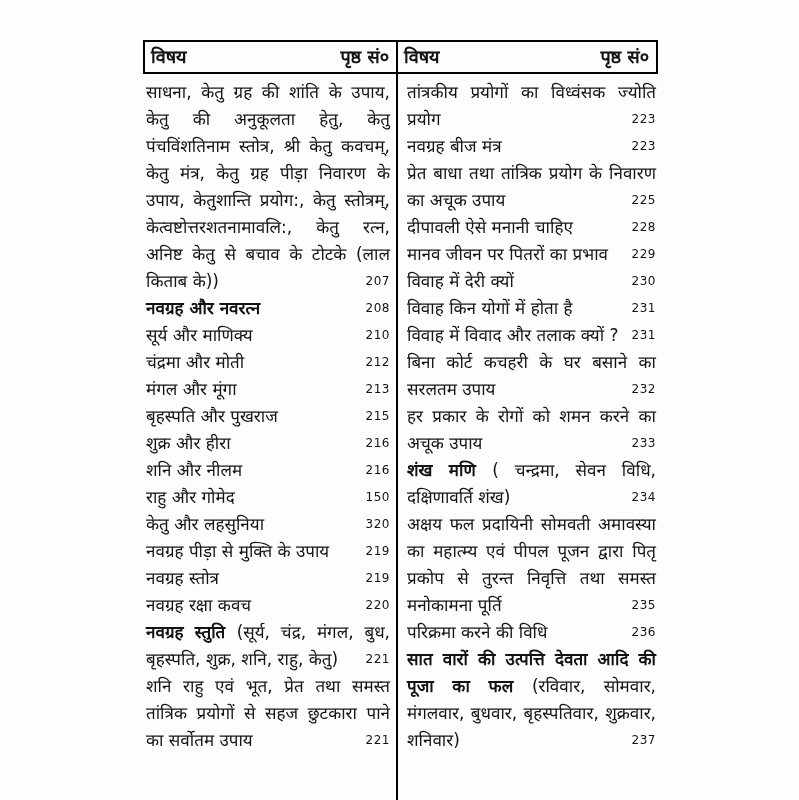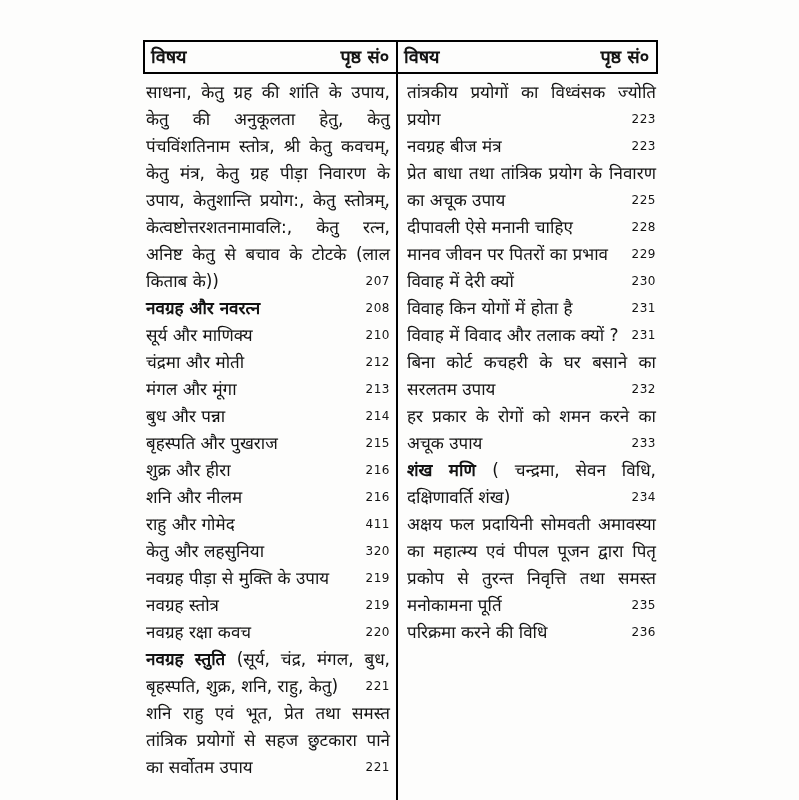--- a/index.html
+++ b/index.html
@@ -136,25 +136,20 @@
     <span class="text-part">चंद्रमा और मोती</span>
     <span class="page-num">212</span>
   </div>
 
   <div class="entry">
     
     <span class="text-part">मंगल और मूंगा</span>
     <span class="page-num">213</span>
   </div>
 
-  <div class="entry">
-    
-    <span class="text-part">बुध और पन्ना</span>
-    <span class="page-num">214</span>
-  </div>
 
   <div class="entry">
     
     <span class="text-part">बृहस्पति और पुखराज</span>
     <span class="page-num">215</span>
   </div>
 
   <div class="entry">
     
     <span class="text-part">शुक्र और हीरा</span>
@@ -163,21 +158,21 @@
 
   <div class="entry">
     
     <span class="text-part">शनि और नीलम</span>
     <span class="page-num">216</span>
   </div>
 
   <div class="entry">
     
     <span class="text-part">राहु और गोमेद</span>
-    <span class="page-num">411</span>
+    <span class="page-num">150</span>
   </div>
 
   <div class="entry">
     
     <span class="text-part">केतु और लहसुनिया</span>
     <span class="page-num">320</span>
   </div>
 
   <div class="entry">
     
@@ -286,20 +281,25 @@
     <span class="text-part">अक्षय फल प्रदायिनी सोमवती अमावस्या का महात्म्य एवं पीपल पूजन द्वारा पितृ प्रकोप से तुरन्त निवृत्ति तथा समस्त मनोकामना पूर्ति</span>
     <span class="page-num">235</span>
   </div>
 
   <div class="entry">
     
     <span class="text-part">परिक्रमा करने की विधि</span>
     <span class="page-num">236</span>
   </div>
 
+  <div class="entry">
+    <span class="bold-part">सात वारों की उत्पत्ति देवता आदि की पूजा का फल </span>
+    <span class="text-part">(रविवार, सोमवार, मंगलवार, बुधवार, बृहस्पतिवार, शुक्रवार, शनिवार)</span>
+    <span class="page-num">237</span>
+  </div>
 </div>
     </div>
 
     <div class="col-divider"></div>
     <div class="rule-thin"></div>
     <div class="rule-double"></div>
 
   </div>
 
 </div>

